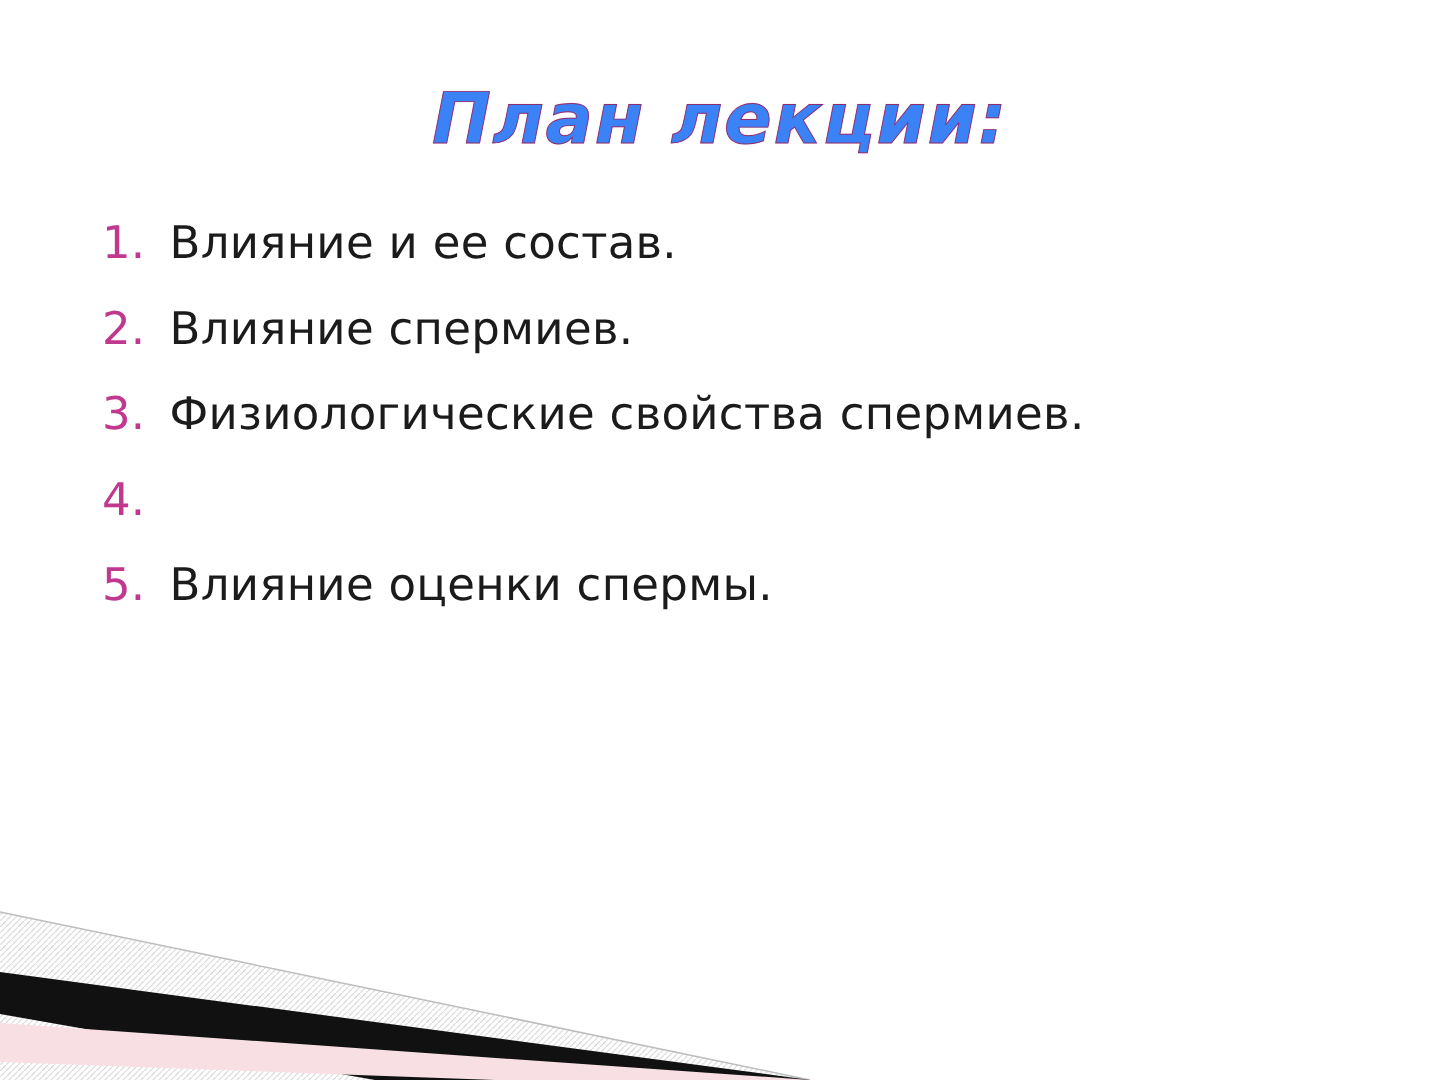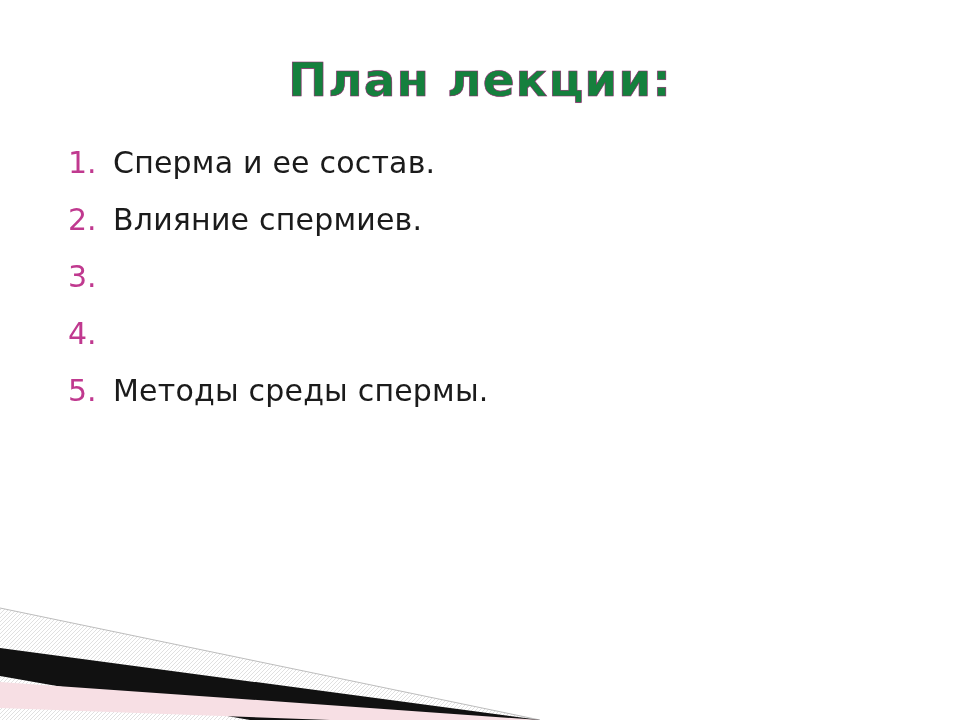--- a/index.html
+++ b/index.html
@@ -28,23 +28,24 @@
   .slide-title {
     position: absolute;
     top: 52px;
     left: 0;
     width: 960px;
     text-align: center;
     font-family: "DejaVu Sans", sans-serif;
     font-size: 47px;
     font-weight: bold;
     letter-spacing: 1px;
-    color: #15803d;
+    color: #3b82f6;
     -webkit-text-stroke: 0.6px #8d2c6e;
     text-shadow: 0 0 1px rgba(178,58,140,0.5);
+    font-style: italic;
   }
 
   
   .lecture-plan {
     position: absolute;
     top: 148px;
     left: 68px;
     width: 840px;
   }
   .plan-row {
@@ -83,39 +84,40 @@
 <body>
 
 <div class="slide">
 
   <div class="slide-title">План лекции:</div>
 
   <div class="lecture-plan">
 
     <div class="plan-row">
       <span class="plan-num">1.</span>
-      <span class="plan-text">Сперма и ее состав.</span>
+      <span class="plan-text">Влияние и ее состав.</span>
     </div>
 
     <div class="plan-row">
       <span class="plan-num">2.</span>
       <span class="plan-text">Влияние спермиев.</span>
     </div>
 
     <div class="plan-row">
       <span class="plan-num">3.</span>
+      <span class="plan-text">Физиологические свойства спермиев.</span>
     </div>
 
     <div class="plan-row">
       <span class="plan-num">4.</span>
     </div>
 
     <div class="plan-row">
       <span class="plan-num">5.</span>
-      <span class="plan-text">Методы среды спермы.</span>
+      <span class="plan-text">Влияние оценки спермы.</span>
     </div>
 
   </div>
 
   <svg class="deco" viewBox="0 0 540 130" preserveAspectRatio="none">
     <defs>
       <pattern id="hatch" width="4" height="4" patternUnits="userSpaceOnUse">
         <rect width="4" height="4" fill="#ffffff"></rect>
         <path d="M0,4 L4,0" stroke="#d8d8d8" stroke-width="0.8"></path>
       </pattern>

